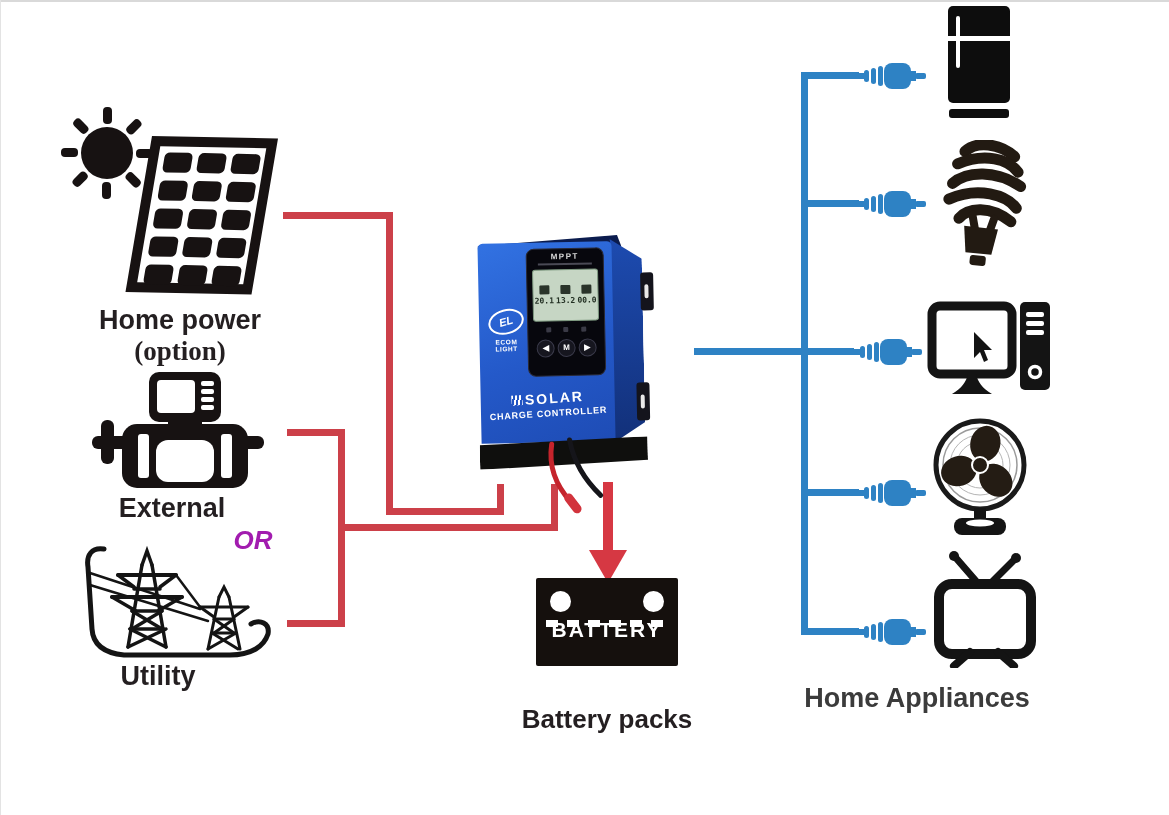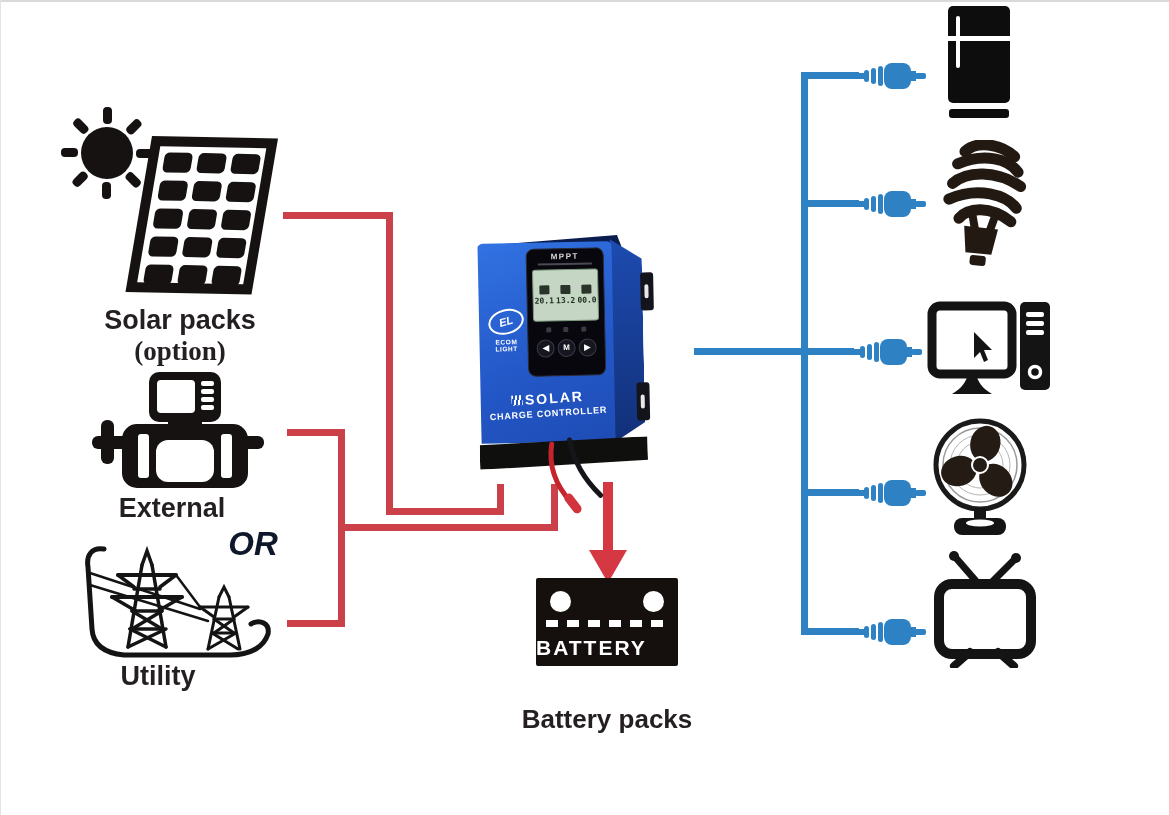--- a/index.html
+++ b/index.html
@@ -61,21 +61,21 @@
   #ctl-prod .p1 { font-size:14px; font-weight:700; letter-spacing:2px; }
   #ctl-prod .p1 .bars { display:inline-block; width:11px; height:10px; margin-right:3px;
       background:repeating-linear-gradient(105deg,#fff 0 2px,transparent 2px 4px); }
   #ctl-prod .p2 { font-size:9px; font-weight:700; letter-spacing:.8px; margin-top:2px; }
 
   
   #battery { position:absolute; left:536px; top:578px; width:142px; height:88px; background:#15100d; border-radius:2px; }
   .terminal { position:absolute; top:13px; width:21px; height:21px; background:#fff; border-radius:50%; }
   #bat-dash { position:absolute; left:10px; top:42px; width:122px; height:7px;
       background:repeating-linear-gradient(90deg,#fff 0 12px,transparent 12px 21px); }
-  #bat-label { position:absolute; bottom:6px; width:100%; text-align:left; color:#fff;
+  #bat-label { position:absolute; bottom:24px; width:100%; text-align:center; color:#fff;
       font-size:21px; font-weight:700; letter-spacing:2px; }
 </style>
 </head>
 <body>
 
 <div id="stage">
   <div class="edge" style="left:0;top:0;width:1169px;height:2px;"></div>
   <div class="edge" style="left:0;top:0;width:1px;height:815px;background:#e3e3e3;"></div>
 
   <svg class="abs" style="left:60px;top:105px;" width="95" height="95" viewBox="0 0 95 95" fill="#171212">
@@ -108,42 +108,42 @@
         <rect x="16" y="100" width="28" height="20" rx="5"></rect>
           <rect x="50" y="100" width="28" height="20" rx="5"></rect>
           <rect x="84" y="100" width="28" height="20" rx="5"></rect>
         <rect x="16" y="128" width="28" height="20" rx="5"></rect>
           <rect x="50" y="128" width="28" height="20" rx="5"></rect>
           <rect x="84" y="128" width="28" height="20" rx="5"></rect>
       </g>
     </g>
   </svg>
 
-  <div class="cap" style="left:80px;top:306px;width:200px;">Solar packs</div>
+  <div class="cap" style="left:80px;top:306px;width:200px;">Home power</div>
   <div class="cap" style="left:80px;top:337px;width:200px;font-family:Liberation Serif, serif;">(option)</div>
 
   <svg class="abs" style="left:92px;top:372px;" width="175" height="122" viewBox="0 0 175 122" fill="#171212">
     <rect x="0" y="64" width="38" height="13" rx="6"></rect>
     <rect x="9" y="48" width="13" height="44" rx="6"></rect>
     <rect x="146" y="64" width="26" height="13" rx="6"></rect>
     <rect x="30" y="52" width="126" height="64" rx="15"></rect>
     <rect x="46" y="62" width="11" height="44" rx="3" fill="#ffffff"></rect>
     <rect x="129" y="62" width="11" height="44" rx="3" fill="#ffffff"></rect>
     <rect x="64" y="68" width="58" height="42" rx="12" fill="#ffffff"></rect>
     <rect x="76" y="42" width="34" height="16"></rect>
     <rect x="57" y="0" width="72" height="50" rx="10"></rect>
     <rect x="65" y="8" width="38" height="33" rx="4" fill="#ffffff"></rect>
     <rect x="109" y="9" width="13" height="5" rx="2" fill="#ffffff"></rect>
     <rect x="109" y="17" width="13" height="5" rx="2" fill="#ffffff"></rect>
     <rect x="109" y="25" width="13" height="5" rx="2" fill="#ffffff"></rect>
     <rect x="109" y="33" width="13" height="5" rx="2" fill="#ffffff"></rect>
   </svg>
 
   <div class="cap" style="left:72px;top:494px;width:200px;">External</div>
-  <div class="cap" style="left:213px;top:527px;width:80px;font-style:italic;font-size:33px;color:#0f172a;">OR</div>
+  <div class="cap" style="left:213px;top:527px;width:80px;font-style:italic;font-size:26px;color:#a21caf;">OR</div>
 
   <svg class="abs" style="left:82px;top:545px;" width="195" height="120" viewBox="0 0 195 120" fill="none" stroke="#141414" stroke-linecap="round">
     <path d="M22,4 C10,2 4,10 6,22 L10,84 C11,100 22,108 42,110 L148,110 C170,110 182,101 186,89 C188,78 178,74 169,79" stroke-width="5"></path>
     <g stroke-width="3.5">
       <path d="M46,102 L60,20"></path>
         <path d="M84,102 L70,20"></path>
         <path d="M60,20 L65,6 L70,20"></path>
       <path d="M36,30 L94,30" stroke-width="4"></path>
         <path d="M36,30 L52,42"></path>
         <path d="M94,30 L78,42"></path>
@@ -367,13 +367,14 @@
   <svg class="abs" style="left:932px;top:546px;" width="106" height="122" viewBox="0 0 106 122">
     <line x1="50" y1="42" x2="24" y2="12" stroke="#141414" stroke-width="7" stroke-linecap="round"></line>
     <line x1="54" y1="42" x2="82" y2="14" stroke="#141414" stroke-width="7" stroke-linecap="round"></line>
     <circle cx="22" cy="10" r="5" fill="#141414"></circle>
     <circle cx="84" cy="12" r="5" fill="#141414"></circle>
     <rect x="7" y="38" width="92" height="70" rx="13" fill="#ffffff" stroke="#141414" stroke-width="10"></rect>
     <line x1="38" y1="106" x2="22" y2="120" stroke="#141414" stroke-width="8" stroke-linecap="round"></line>
     <line x1="66" y1="106" x2="82" y2="120" stroke="#141414" stroke-width="8" stroke-linecap="round"></line>
   </svg>
 
+  <div class="cap" style="left:803px;top:684px;width:228px;color:#3b3b3b;">Home Appliances</div>
 </div>
 
 </body></html>

